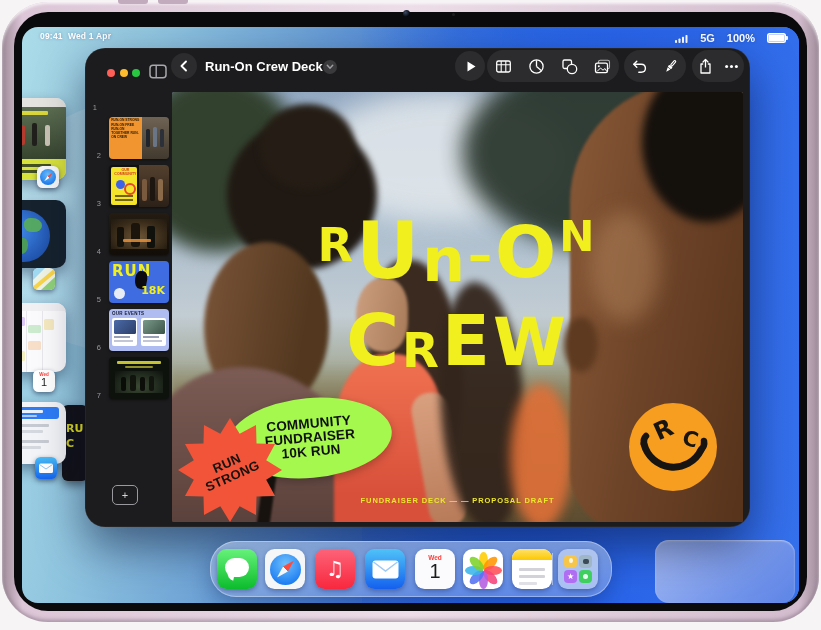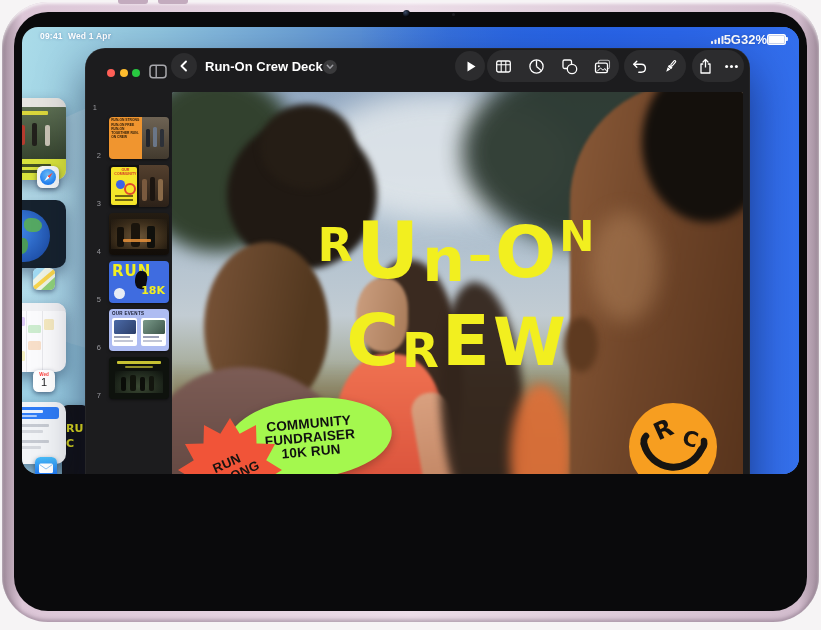--- a/index.html
+++ b/index.html
@@ -9,27 +9,27 @@
   
   #frame{left:2px;top:2px;width:817px;height:620px;border-radius:46px;
     background:linear-gradient(90deg,#9e8a99 0%,#dcc6d7 2.5%,#ecdde8 50%,#d2bccd 97.5%,#a08c9b 100%);
     box-shadow:inset 0 2px 3px rgba(255,255,255,.8), inset 0 -2px 4px rgba(90,70,90,.45);}
   .top-btn{top:0;height:4px;border-radius:0 0 3px 3px;background:#c3abbe;}
   #bezel{left:14px;top:12px;width:793px;height:599px;border-radius:34px;background:#0a0a0c;}
   #camera{left:403px;top:10px;width:7px;height:7px;border-radius:50%;background:radial-gradient(circle at 35% 35%,#3a4a66,#05060a 70%);}
   #mic-dot{left:452px;top:13px;width:3px;height:3px;border-radius:50%;background:#1d1d22;}
 
   
-  #screen{left:22px;top:27px;width:777px;height:447px;border-radius:16px;overflow:hidden;
+  #screen{left:22px;top:27px;width:777px;height:576px;border-radius:16px;overflow:hidden;
     background:linear-gradient(100deg,#abdce9 0%,#8fc4df 16%,#6da2d6 32%,#3f77d8 50%,#2a63e4 70%,#3d79ea 88%,#4f86ee 100%);}
   .wp-fold{pointer-events:none;}
 
   
   #status-left{left:18px;top:4px;color:#fff;font-size:8.5px;font-weight:700;letter-spacing:.2px;text-shadow:0 0 3px rgba(0,40,120,.35);}
-  #status-right{right:13px;top:5px;display:flex;align-items:center;gap:0;color:#fff;font-size:13px;font-weight:700;text-shadow:0 0 3px rgba(0,40,120,.35);}
+  #status-right{right:13px;top:5px;display:flex;align-items:center;gap:12px;color:#fff;font-size:11px;font-weight:700;text-shadow:0 0 3px rgba(0,40,120,.35);}
   .batt{width:17px;height:8.5px;border:1px solid rgba(255,255,255,.9);border-radius:2.5px;position:relative;background:#fff;box-shadow:inset 0 0 0 1px rgba(40,80,180,.25);}
   .batt:after{content:"";position:absolute;right:-2.6px;top:2.2px;width:1.6px;height:3.6px;background:rgba(255,255,255,.9);border-radius:0 1px 1px 0;}
 
   
   .strip-card{left:-10px;width:54px;border-radius:10px;box-shadow:0 6px 14px rgba(5,15,50,.4);overflow:hidden;}
   .mini-icon{width:22px;height:22px;border-radius:5.5px;box-shadow:0 2px 5px rgba(5,15,50,.5);overflow:hidden;position:absolute;}
 
   
   #kwin{left:63px;top:21px;width:665px;height:479px;border-radius:20px;background:#1c1c1e;
     box-shadow:0 20px 45px rgba(2,8,35,.5), inset 0 0 0 .5px rgba(255,255,255,.09);overflow:hidden;}
@@ -92,21 +92,21 @@
     <div class="abs" id="status-right">
       <svg width="13" height="9" viewBox="0 0 13 9">
           <g fill="#fff">
             <rect x="0" y="6" width="2" height="3" rx=".7"></rect>
             <rect x="3.5" y="4.5" width="2" height="4.5" rx=".7"></rect>
             <rect x="7" y="2.8" width="2" height="6.2" rx=".7"></rect>
             <rect x="10.5" y="1" width="2" height="8" rx=".7"></rect>
           </g>
         </svg>
       <span>5G</span>
-      <span>32%</span>
+      <span>100%</span>
       <span class="batt"></span>
     </div>
 
     <div class="abs strip-card" style="top:71px;height:82px;background:#f2f0ec;">
       <div class="abs" style="left:0;top:0;right:0;height:9px;background:#e6e4e0;"></div>
       <div class="abs" style="left:0;top:9px;right:0;height:52px;background:linear-gradient(180deg,#5c6e52,#37452f);">
         <div class="abs" style="left:6px;top:4px;width:30px;height:4px;background:#e8e23a;border-radius:1px;opacity:.9;"></div>
         <div class="abs" style="left:8px;top:18px;width:5px;height:20px;background:#b53b2e;border-radius:2px;"></div>
         <div class="abs" style="left:20px;top:16px;width:5px;height:23px;background:#22201c;border-radius:2px;"></div>
         <div class="abs" style="left:33px;top:18px;width:5px;height:21px;background:#c8c2b4;border-radius:2px;"></div>
@@ -385,20 +385,21 @@
 
         <svg class="abs" id="rc-badge" viewBox="0 0 90 90">
           <circle cx="45" cy="45" r="44" fill="#f79e20"></circle>
           <path d="M16 42 A30.5 30.5 0 0 0 73 48" stroke="#171411" stroke-width="7" fill="none" stroke-linecap="round"></path>
           <path d="M16 42 q-1 -5 2 -8" stroke="#171411" stroke-width="6.5" fill="none" stroke-linecap="round"></path>
           <path d="M73 48 q4 -4 3 -9" stroke="#171411" stroke-width="6.5" fill="none" stroke-linecap="round"></path>
           <text x="26" y="37" font-family="DejaVu Sans, sans-serif" font-weight="bold" font-size="24" fill="#171411" transform="rotate(-24 32 28)">R</text>
           <text x="55" y="44" font-family="DejaVu Sans, sans-serif" font-weight="bold" font-size="21" fill="#171411" transform="rotate(16 62 36)">C</text>
         </svg>
 
+        <div class="abs" id="slide-footer">FUNDRAISER DECK — — PROPOSAL DRAFT</div>
       </div>
     </div>
 
     <div class="abs" id="dock"></div>
 
     <div class="abs dicon" style="left:195px;background:linear-gradient(180deg,#67f27b,#0cbc2c);">
       <div class="abs" style="left:8px;top:9px;width:24px;height:19px;background:#fff;border-radius:9.5px;"></div>
       <div class="abs" style="left:10px;top:24px;width:7px;height:7px;background:#fff;border-radius:0 0 0 7px;transform:rotate(12deg);"></div>
     </div>
     <div class="abs dicon" style="left:243px;background:#f4f6f8;">

